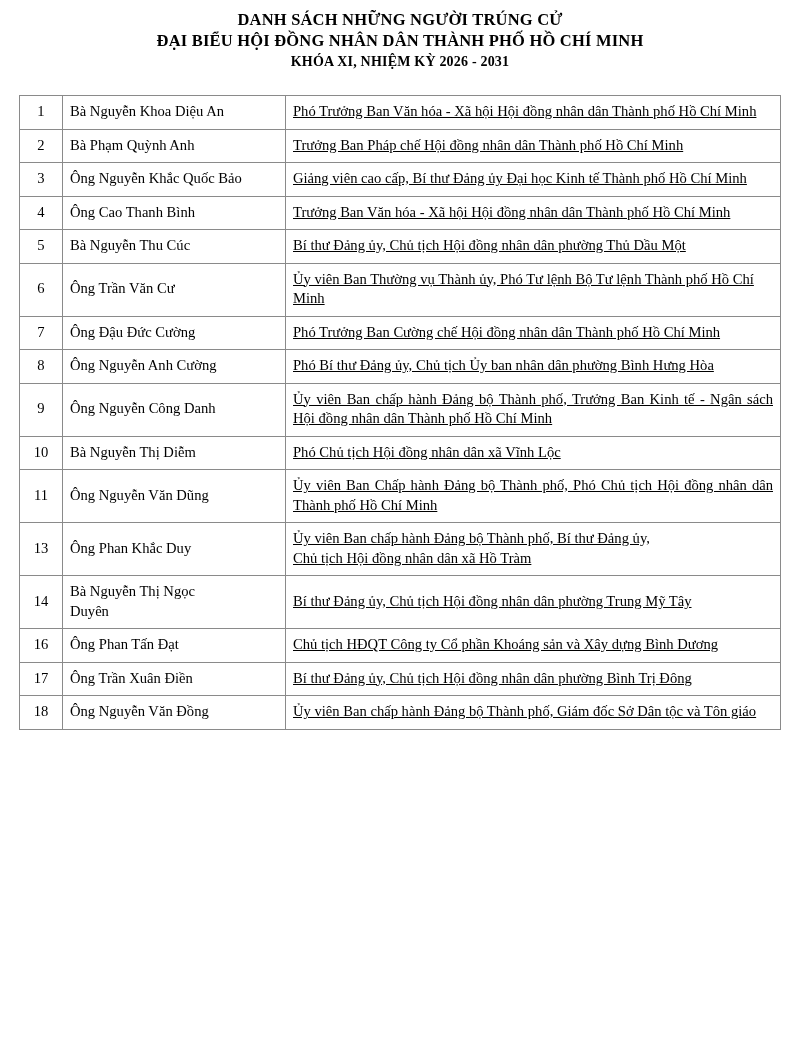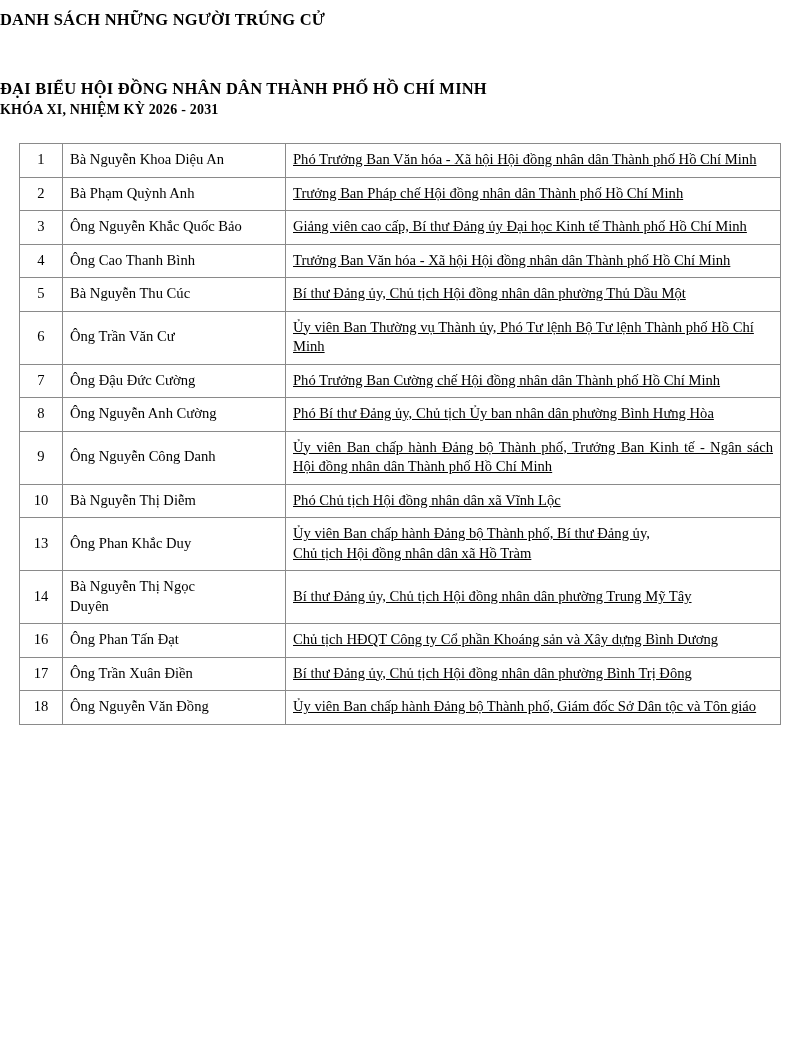--- a/index.html
+++ b/index.html
@@ -19,31 +19,32 @@
   .page {
     position: relative;
     width: 800px;
     height: 1052px;
     box-sizing: border-box;
     overflow: hidden;
   }
 
   
   .doc-heading {
+    text-align: center;
     padding-top: 9px;
   }
   .doc-heading .line {
     font-weight: bold;
     font-size: 16.5px;
     line-height: 21px;
     letter-spacing: 0.2px;
     white-space: nowrap;
   }
   .doc-heading .line-1 { font-size: 16.5px; }
-  .doc-heading .line-2 { font-size: 16.5px; margin-top: 48px; }
+  .doc-heading .line-2 { font-size: 16.5px; }
   .doc-heading .line-3 { font-size: 14px; }
 
   
   .table-wrap {
     margin: 0 auto;
     padding-top: 23px;
     width: 762px;
   }
   table.roster {
     border-collapse: collapse;
@@ -142,20 +143,25 @@
             <td class="col-idx">9</td>
             <td class="col-name"><span class="nowrap-name">Ông Nguyễn Công Danh</span></td>
             <td class="col-pos justify"><span class="pos-text">Ủy viên Ban chấp hành Đảng bộ Thành phố, Trưởng Ban Kinh tế - Ngân sách Hội đồng nhân dân Thành phố Hồ Chí Minh</span></td>
           </tr>
           <tr>
             <td class="col-idx">10</td>
             <td class="col-name"><span class="nowrap-name">Bà Nguyễn Thị Diễm</span></td>
             <td class="col-pos"><span class="pos-text">Phó Chủ tịch Hội đồng nhân dân xã Vĩnh Lộc</span></td>
           </tr>
           <tr>
+            <td class="col-idx">11</td>
+            <td class="col-name"><span class="nowrap-name">Ông Nguyễn Văn Dũng</span></td>
+            <td class="col-pos justify"><span class="pos-text">Ủy viên Ban Chấp hành Đảng bộ Thành phố, Phó Chủ tịch Hội đồng nhân dân Thành phố Hồ Chí Minh</span></td>
+          </tr>
+          <tr>
             <td class="col-idx">13</td>
             <td class="col-name"><span class="nowrap-name">Ông Phan Khắc Duy</span></td>
             <td class="col-pos"><span class="pos-text">Ủy viên Ban chấp hành Đảng bộ Thành phố, Bí thư Đảng ủy,
 Chủ tịch Hội đồng nhân dân xã Hồ Tràm</span></td>
           </tr>
           <tr>
             <td class="col-idx">14</td>
             <td class="col-name"><span class="nowrap-name">Bà Nguyễn Thị Ngọc
 Duyên</span></td>
             <td class="col-pos"><span class="pos-text">Bí thư Đảng ủy, Chủ tịch Hội đồng nhân dân phường Trung Mỹ Tây</span></td>

